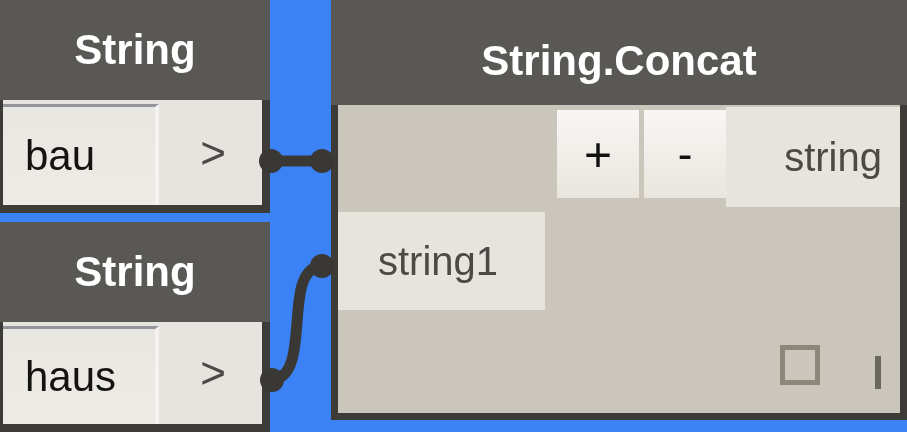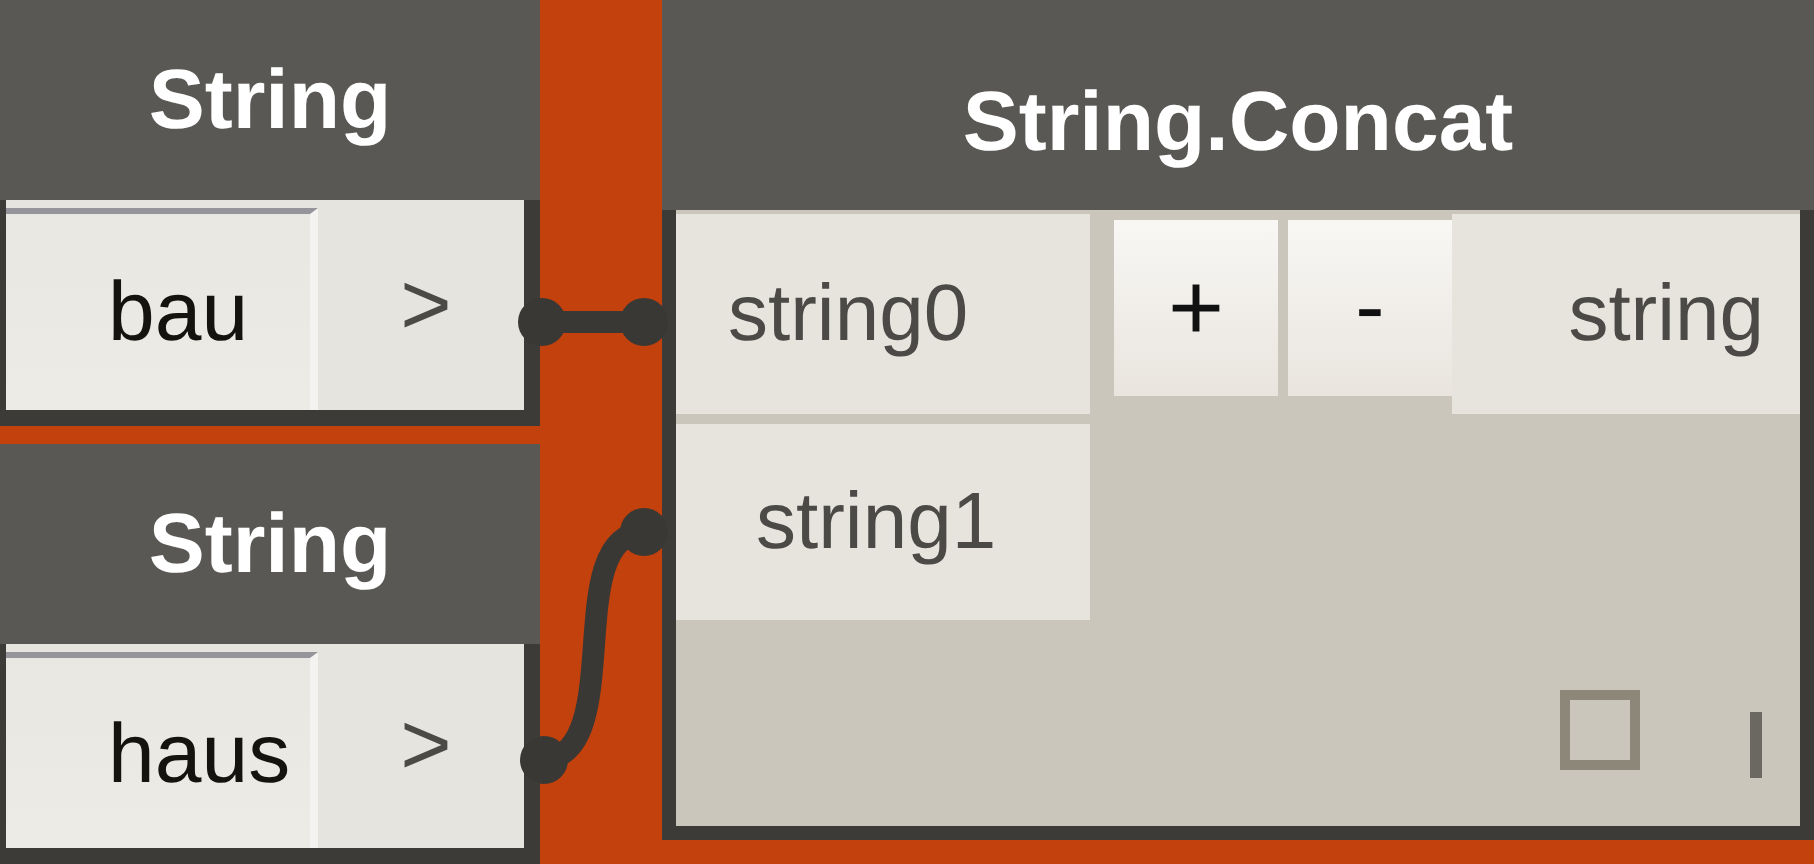--- a/index.html
+++ b/index.html
@@ -1,19 +1,19 @@
 <!DOCTYPE html>
 <html><head>
 <meta charset="utf-8">
 <style>
   html,body{margin:0;padding:0;background:#ffffff;}
   #canvas{
     position:relative;
     width:907px;height:432px;
-    background:#c2410c;
+    background:#3b82f6;
     overflow:hidden;
     font-family:"Liberation Sans","DejaVu Sans",sans-serif;
   }
   .node{position:absolute;}
   .node-header{
     position:absolute;left:0;right:0;top:0;
     background:#5a5855;
     color:#ffffff;
     display:flex;align-items:center;justify-content:center;
     font-weight:700;
@@ -27,21 +27,21 @@
     border-bottom:8px solid #3d3b38;
     box-sizing:border-box;
   }
   .small-node .node-body{top:100px;}
   .value-box{
     position:absolute;left:0;top:4px;bottom:0;width:156px;
     background:linear-gradient(180deg,#e9e7e2 0%,#ecebe6 100%);
     border-top:3px solid #95949a;
     border-right:4px solid #f4f3f1;
     box-sizing:border-box;
-    display:flex;align-items:center;padding-left:29px;
+    display:flex;align-items:center;
   }
   .value-box input{
     width:100%;
     background:transparent;border:none;outline:none;
     font-family:"Liberation Sans","DejaVu Sans",sans-serif;
     font-size:42px;color:#141310;
     padding:0 0 0 22px;margin:0;
     box-sizing:border-box;
   }
   .out-port-small{
@@ -123,23 +123,20 @@
         <span>&gt;</span>
       </div>
     </div>
   </div>
 
   <div class="node" id="node-concat" style="left:331px;top:0;width:576px;height:420px;">
     <div class="node-header">
       <span>String.Concat</span>
     </div>
     <div class="node-body">
-      <div class="port-block port-in0">
-        <span>string0</span>
-      </div>
       <div class="port-block port-in1">
         <span>string1</span>
       </div>
       <div class="node-btn btn-add">
         <span>+</span>
       </div>
       <div class="node-btn btn-remove">
         <span>-</span>
       </div>
       <div class="port-block port-out">

